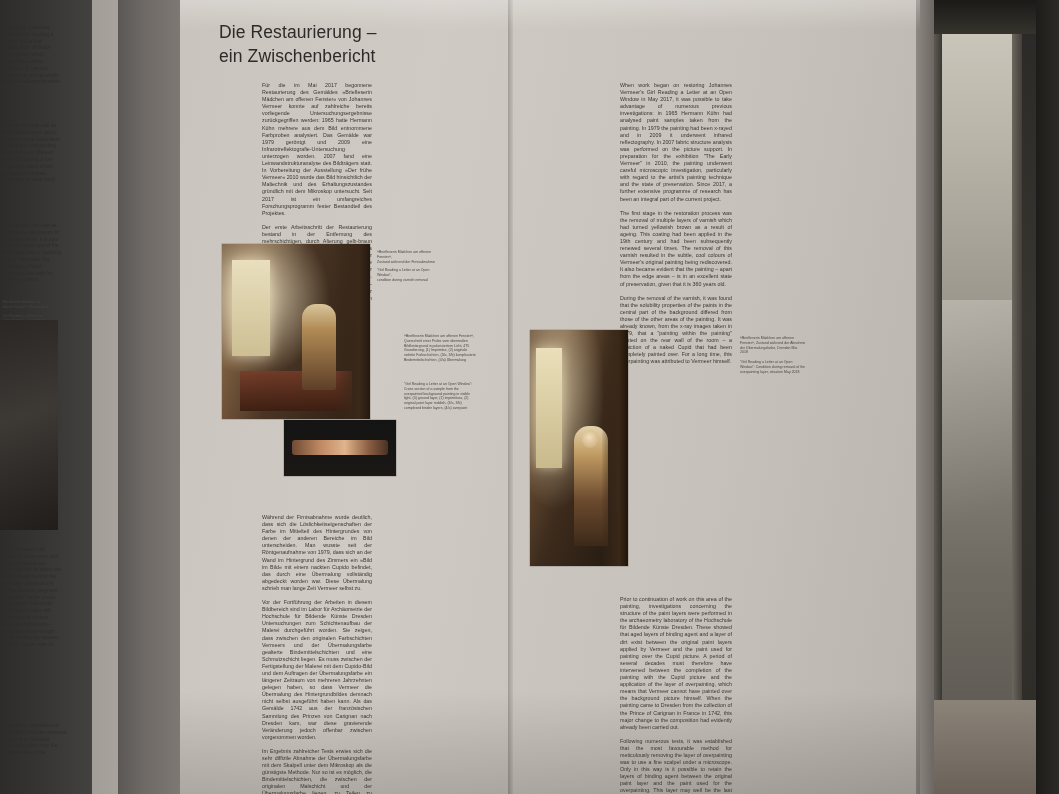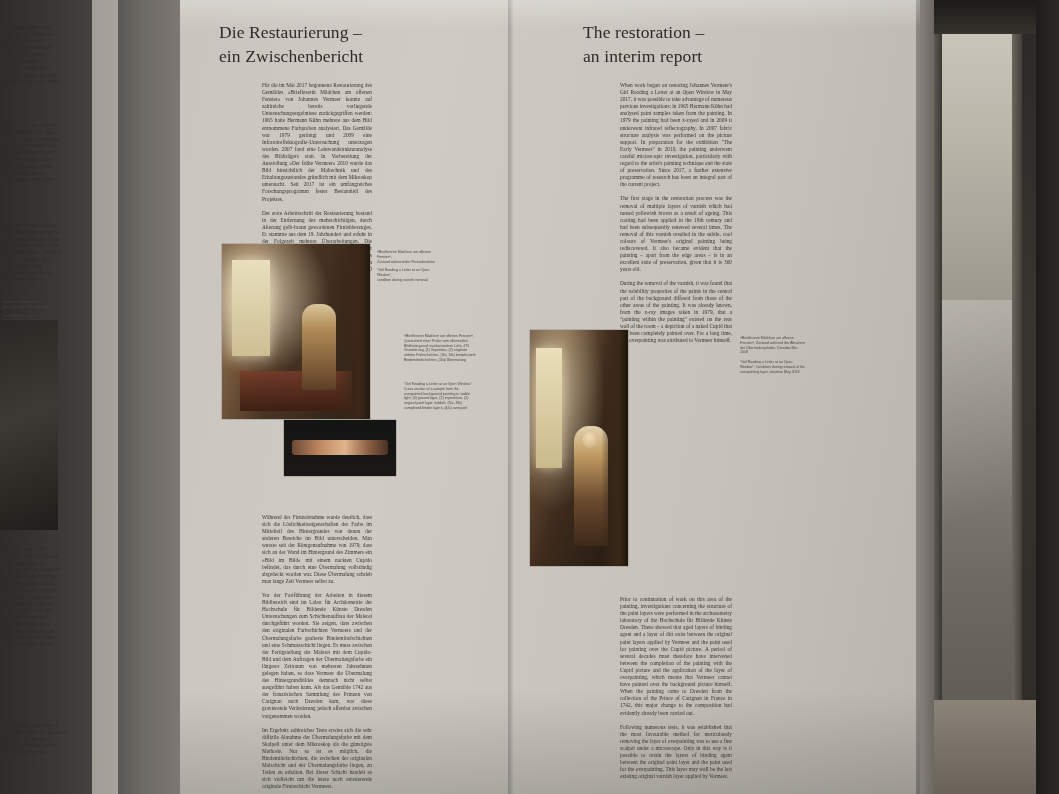--- a/index.html
+++ b/index.html
@@ -114,21 +114,20 @@
     position: absolute;
     left: 180px; top: 690px;
     width: 740px; height: 104px;
     background: linear-gradient(180deg, rgba(0,0,0,0) 0%, rgba(0,0,0,0.16) 100%);
     pointer-events: none;
   }
 
   
   .col {
     position: absolute;
-    font-family: Liberation Serif, serif;
   }
   .heading {
     font-size: 17.5px;
     line-height: 24px;
     font-weight: 400;
     color: #2d2b29;
     letter-spacing: 0.1px;
     white-space: pre-line;
   }
   .body-text {
@@ -351,24 +350,20 @@
 Querschnitt einer Probe vom übermalten Bildhintergrund in polarisiertem Licht, 475 Grundierung, (1) Imprimitur, (2) originale violette Farbschichten, (3/a, 3/b) komplexierte Bindemittelschichten, (4/a) Übermalung</div>
   <div class="caption" style="position:absolute; left:404px; top:382px; width:74px;">"Girl Reading a Letter at an Open Window": Cross section of a sample from the overpainted background painting in visible light, (0) ground layer, (1) imprimitura, (2) original paint layer reddish, (3/a, 3/b) complexed binder layers, (4/a) overpaint</div>
 
   <div class="col" style="left:262px; top:514px; width:110px;">
     <div class="body-text p">Während der Firnisabnahme wurde deutlich, dass sich die Löslichkeitseigenschaften der Farbe im Mittelteil des Hintergrundes von denen der anderen Bereiche im Bild unterscheiden. Man wusste seit der Röntgenaufnahme von 1979, dass sich an der Wand im Hintergrund des Zimmers ein »Bild im Bild« mit einem nackten Cupido befindet, das durch eine Übermalung vollständig abgedeckt worden war. Diese Übermalung schrieb man lange Zeit Vermeer selbst zu.</div>
     <div class="body-text p" style="margin-top:7px;">Vor der Fortführung der Arbeiten in diesem Bildbereich sind im Labor für Archäometrie der Hochschule für Bildende Künste Dresden Untersuchungen zum Schichtenaufbau der Malerei durchgeführt worden. Sie zeigen, dass zwischen den originalen Farbschichten Vermeers und der Übermalungsfarbe gealterte Bindemittelschichten und eine Schmutzschicht liegen. Es muss zwischen der Fertigstellung der Malerei mit dem Cupido-Bild und dem Auftragen der Übermalungsfarbe ein längerer Zeitraum von mehreren Jahrzehnten gelegen haben, so dass Vermeer die Übermalung des Hintergrundbildes demnach nicht selbst ausgeführt haben kann. Als das Gemälde 1742 aus der französischen Sammlung des Prinzen von Carignan nach Dresden kam, war diese gravierende Veränderung jedoch offenbar zwischen vorgenommen worden.</div>
     <div class="body-text p" style="margin-top:7px;">Im Ergebnis zahlreicher Tests erwies sich die sehr diffizile Abnahme der Übermalungsfarbe mit dem Skalpell unter dem Mikroskop als die günstigste Methode. Nur so ist es möglich, die Bindemittelschichten, die zwischen der originalen Malschicht und der Übermalungsfarbe liegen, zu Teilen zu erhalten. Bei dieser Schicht handelt es sich vielleicht um die letzte noch existierende originale Firnisschicht Vermeers.</div>
 
   </div>
 
-  <div class="col" style="left:583px; top:20px; width:220px;">
-    <div class="heading">The restoration –
-an interim report</div>
-  </div>
 
   <div class="col" style="left:620px; top:82px; width:112px;">
     <div class="body-text p">When work began on restoring Johannes Vermeer's Girl Reading a Letter at an Open Window in May 2017, it was possible to take advantage of numerous previous investigations: in 1965 Hermann Kühn had analysed paint samples taken from the painting. In 1979 the painting had been x-rayed and in 2009 it underwent infrared reflectography. In 2007 fabric structure analysis was performed on the picture support. In preparation for the exhibition "The Early Vermeer" in 2010, the painting underwent careful microscopic investigation, particularly with regard to the artist's painting technique and the state of preservation. Since 2017, a further extensive programme of research has been an integral part of the current project.</div>
     <div class="body-text p" style="margin-top:7px;">The first stage in the restoration process was the removal of multiple layers of varnish which had turned yellowish brown as a result of ageing. This coating had been applied in the 19th century and had been subsequently renewed several times. The removal of this varnish resulted in the subtle, cool colours of Vermeer's original painting being rediscovered. It also became evident that the painting – apart from the edge areas – is in an excellent state of preservation, given that it is 360 years old.</div>
     <div class="body-text p" style="margin-top:7px;">During the removal of the varnish, it was found that the solubility properties of the paints in the central part of the background differed from those of the other areas of the painting. It was already known, from the x-ray images taken in 1979, that a "painting within the painting" existed on the rear wall of the room – a depiction of a naked Cupid that had been completely painted over. For a long time, this overpainting was attributed to Vermeer himself.</div>
   </div>
 
   <div class="artframe art3">
     <div class="window"></div>
     <div class="girl"></div>

